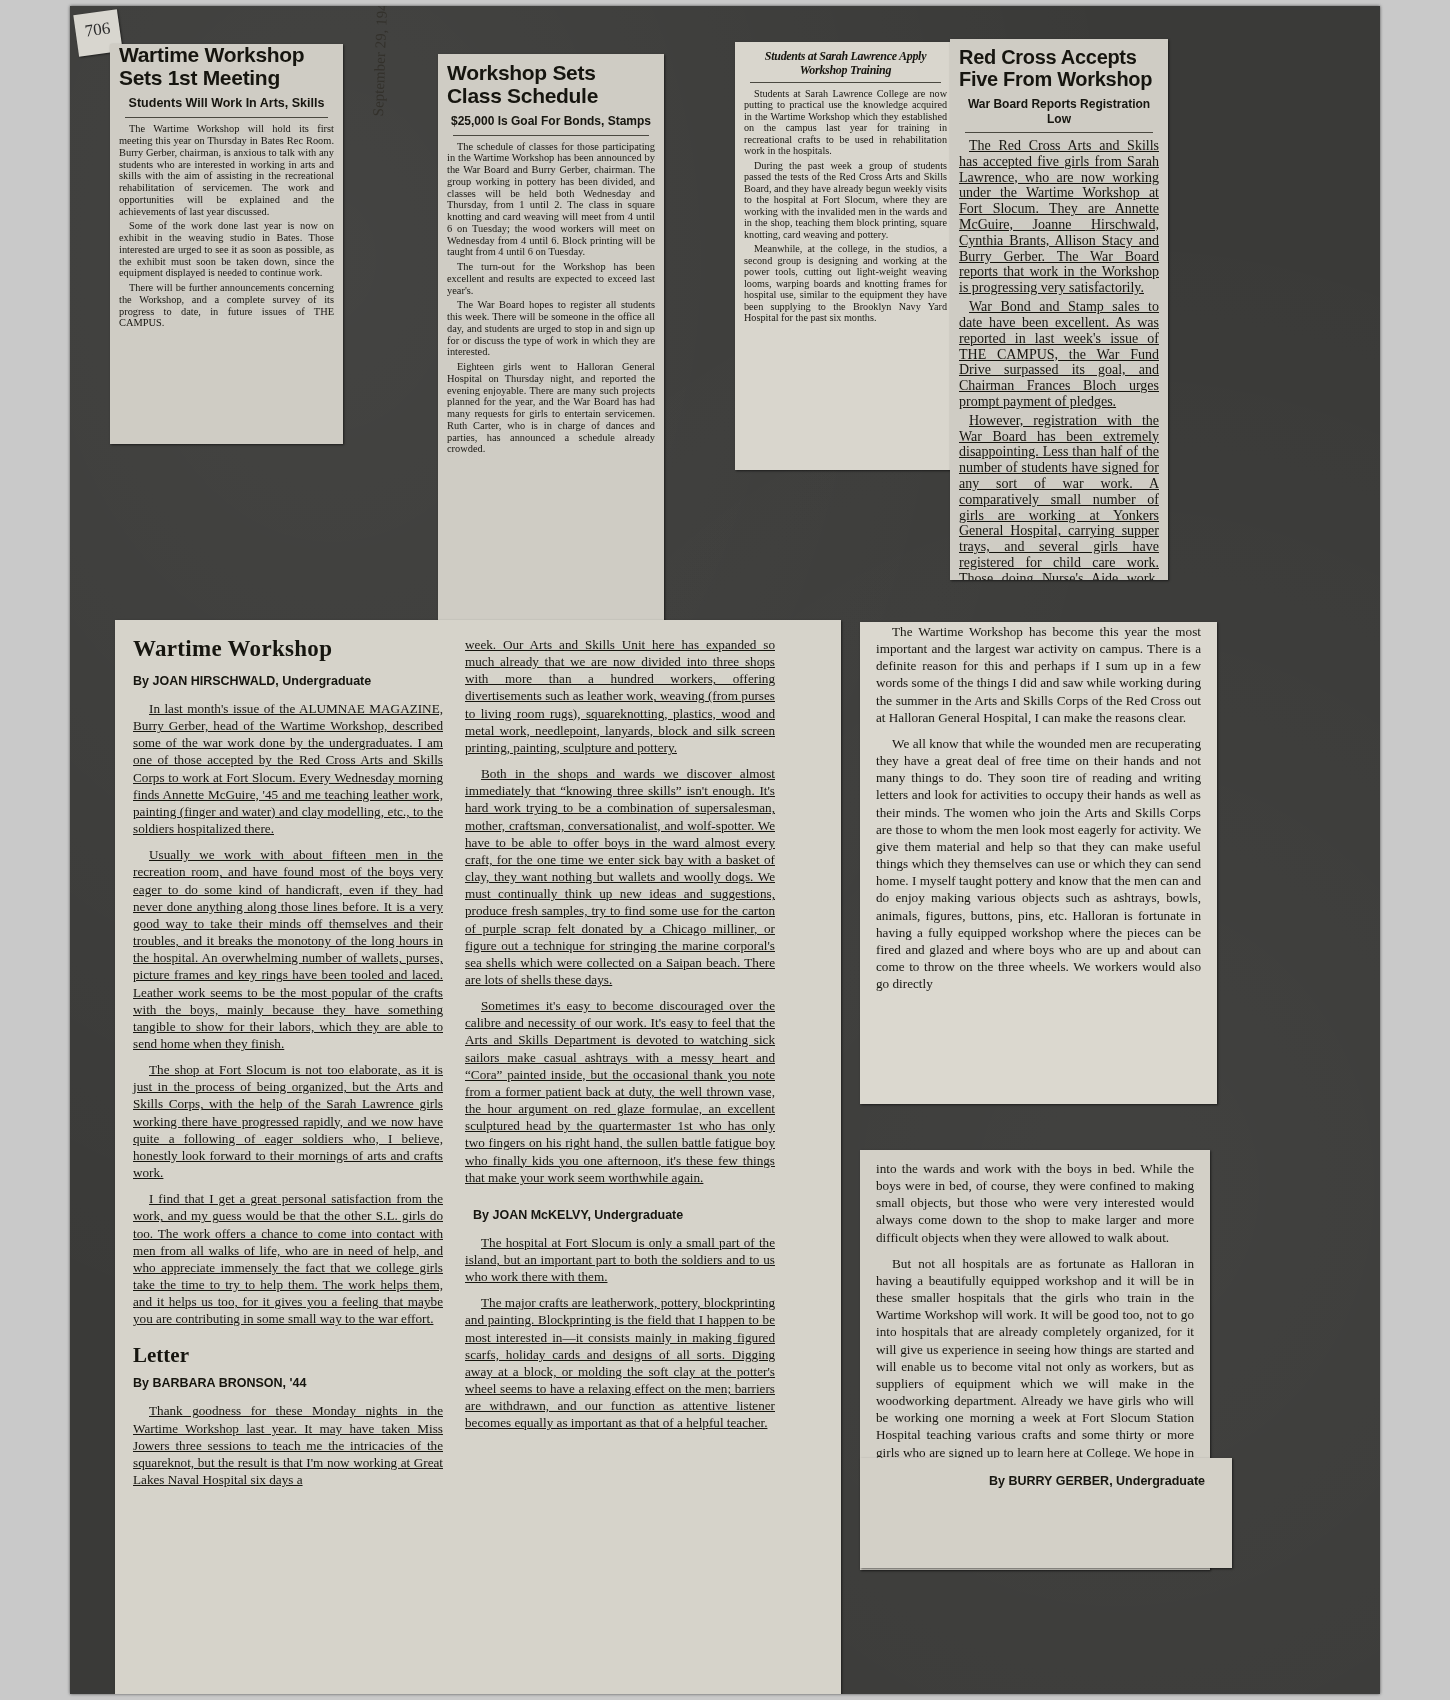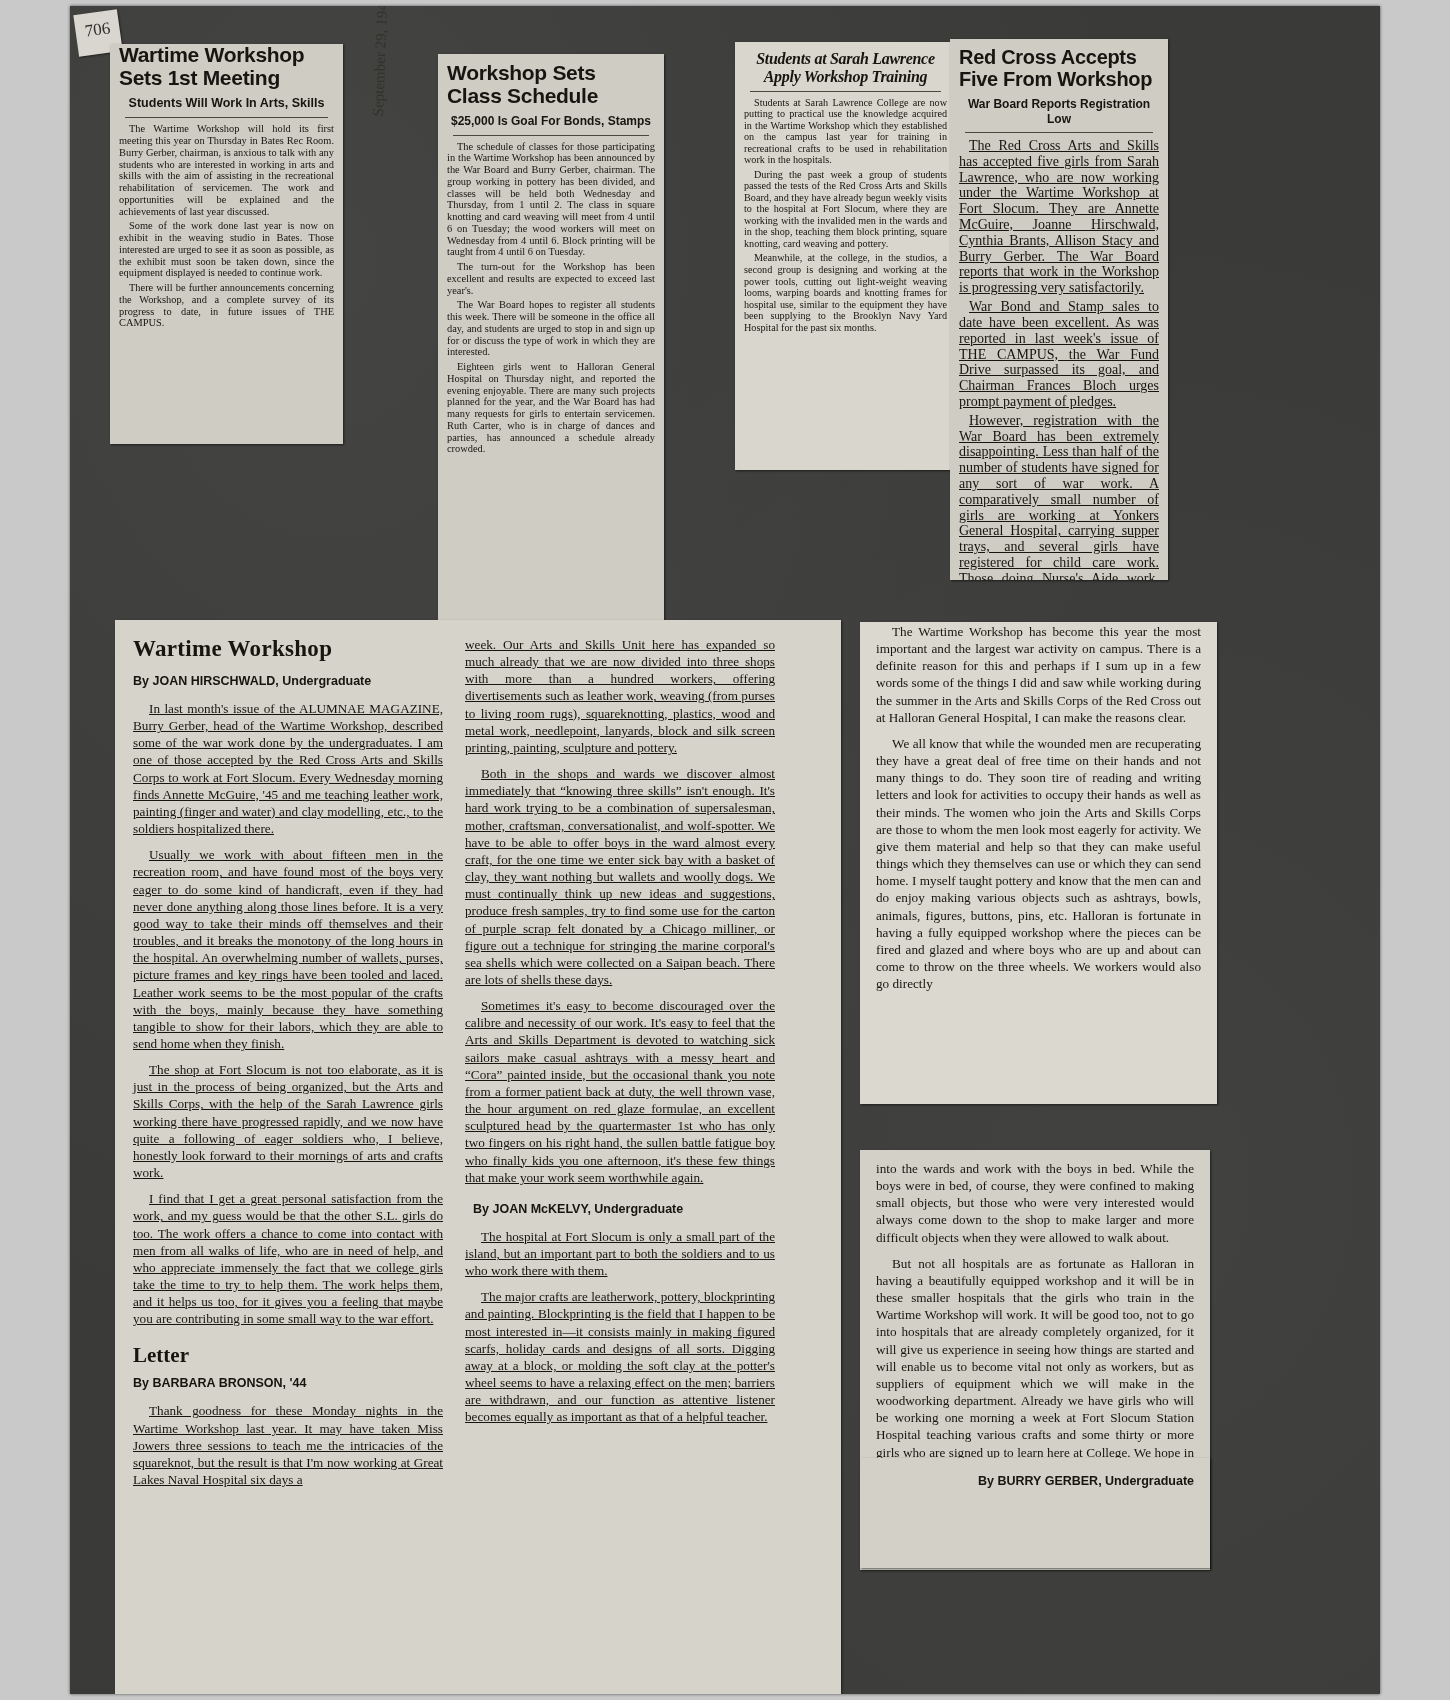--- a/index.html
+++ b/index.html
@@ -76,21 +76,21 @@
   #clip1 .sub{font-size:12.5px;margin-bottom:6px;}
   #clip1 .body{font-size:10.4px;}
 
   #clip2{left:368px;top:48px;width:208px;height:600px;padding:8px 9px;}
   #clip2 .hl{font-size:21px;margin-bottom:7px;}
   #clip2 .sub{font-size:12px;margin-bottom:6px;}
   #clip2 .body{font-size:10.4px;}
   #clip2 .boxed{border-top:1px solid #55524a;border-bottom:1px solid #55524a;padding:3px 0;margin:3px 0;}
 
   #clip3{left:665px;top:36px;width:203px;height:412px;padding:8px 9px;background:#d9d6cd;}
-  #clip3 .hl{font-size:16px;font-family:"Liberation Serif",serif;font-style:italic;text-align:center;line-height:1.15;margin-bottom:4px;}
+  #clip3 .hl{font-size:12px;font-family:"Liberation Serif",serif;font-style:italic;text-align:center;line-height:1.15;margin-bottom:4px;}
   #clip3 .body{font-size:10.2px;}
 
   #clip4{left:880px;top:33px;width:200px;height:525px;padding:8px 9px;}
   #clip4 .hl{font-size:20px;margin-bottom:7px;}
   #clip4 .sub{font-size:12px;margin-bottom:6px;}
   #clip4 .body{font-size:14px;text-decoration:underline;}
 
   
   #article{
     left:45px;top:614px;width:690px;height:1068px;
@@ -119,21 +119,21 @@
   #rightsheet{
     left:790px;top:616px;width:325px;height:480px;
     background:#dbd8cf;padding:1px 16px;
   }
   #rightsheet2{
     left:790px;top:1144px;width:318px;height:400px;
     background:#d3d0c7;padding:10px 16px;
   }
   #rightsheet3{
     left:790px;top:1452px;width:318px;height:90px;
-    background:#d3d0c7;padding:10px 16px;
+    background:#d3d0c7;padding:10px 27px;
   }
   .r-body{
     font-family:"Liberation Serif",serif;font-size:13.2px;line-height:1.30;text-align:justify;
   }
   .r-body p{margin:0 0 9px 0;text-indent:16px;}
   .r-byline{
     font-family:"Liberation Sans",sans-serif;font-weight:bold;font-size:12.5px;
     text-align:right;margin-top:6px;
   }
 </style>
@@ -208,21 +208,21 @@
         <p>Thank goodness for these Monday nights in the Wartime Workshop last year. It may have taken Miss Jowers three sessions to teach me the intricacies of the squareknot, but the result is that I'm now working at Great Lakes Naval Hospital six days a</p>
       </div>
     </div>
 
     <div class="art-col" style="left:350px;">
       <div class="art-body">
         <p style="text-indent:0;">week. Our Arts and Skills Unit here has expanded so much already that we are now divided into three shops with more than a hundred workers, offering divertisements such as leather work, weaving (from purses to living room rugs), squareknotting, plastics, wood and metal work, needlepoint, lanyards, block and silk screen printing, painting, sculpture and pottery.</p>
         <p>Both in the shops and wards we discover almost immediately that “knowing three skills” isn't enough. It's hard work trying to be a combination of supersalesman, mother, craftsman, conversationalist, and wolf-spotter. We have to be able to offer boys in the ward almost every craft, for the one time we enter sick bay with a basket of clay, they want nothing but wallets and woolly dogs. We must continually think up new ideas and suggestions, produce fresh samples, try to find some use for the carton of purple scrap felt donated by a Chicago milliner, or figure out a technique for stringing the marine corporal's sea shells which were collected on a Saipan beach. There are lots of shells these days.</p>
         <p>Sometimes it's easy to become discouraged over the calibre and necessity of our work. It's easy to feel that the Arts and Skills Department is devoted to watching sick sailors make casual ashtrays with a messy heart and “Cora” painted inside, but the occasional thank you note from a former patient back at duty, the well thrown vase, the hour argument on red glaze formulae, an excellent sculptured head by the quartermaster 1st who has only two fingers on his right hand, the sullen battle fatigue boy who finally kids you one afternoon, it's these few things that make your work seem worthwhile again.</p>
       </div>
-      <div class="byline" style="margin-top:16px;padding-left:8px;">By JOAN McKELVY, Undergraduate</div>
+      <div class="byline" style="margin-top:22px;padding-left:8px;">By JOAN McKELVY, Undergraduate</div>
       <div class="art-body">
         <p>The hospital at Fort Slocum is only a small part of the island, but an important part to both the soldiers and to us who work there with them.</p>
         <p>The major crafts are leatherwork, pottery, blockprinting and painting. Blockprinting is the field that I happen to be most interested in—it consists mainly in making figured scarfs, holiday cards and designs of all sorts. Digging away at a block, or molding the soft clay at the potter's wheel seems to have a relaxing effect on the men; barriers are withdrawn, and our function as attentive listener becomes equally as important as that of a helpful teacher.</p>
       </div>
     </div>
   </div>
 
   <div class="clip lighter" id="rightsheet">
     <div class="r-body">
       <p>The Wartime Workshop has become this year the most important and the largest war activity on campus. There is a definite reason for this and perhaps if I sum up in a few words some of the things I did and saw while working during the summer in the Arts and Skills Corps of the Red Cross out at Halloran General Hospital, I can make the reasons clear.</p>

